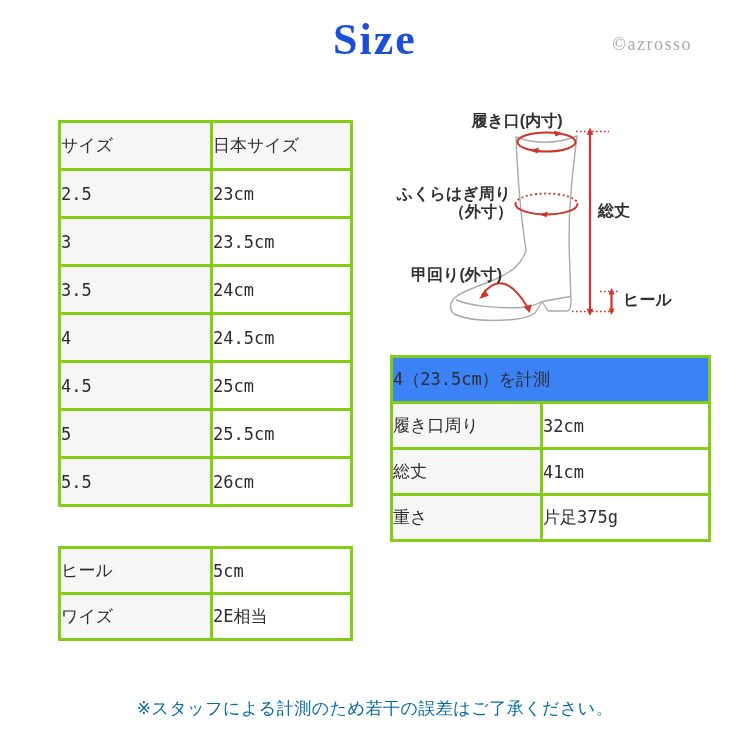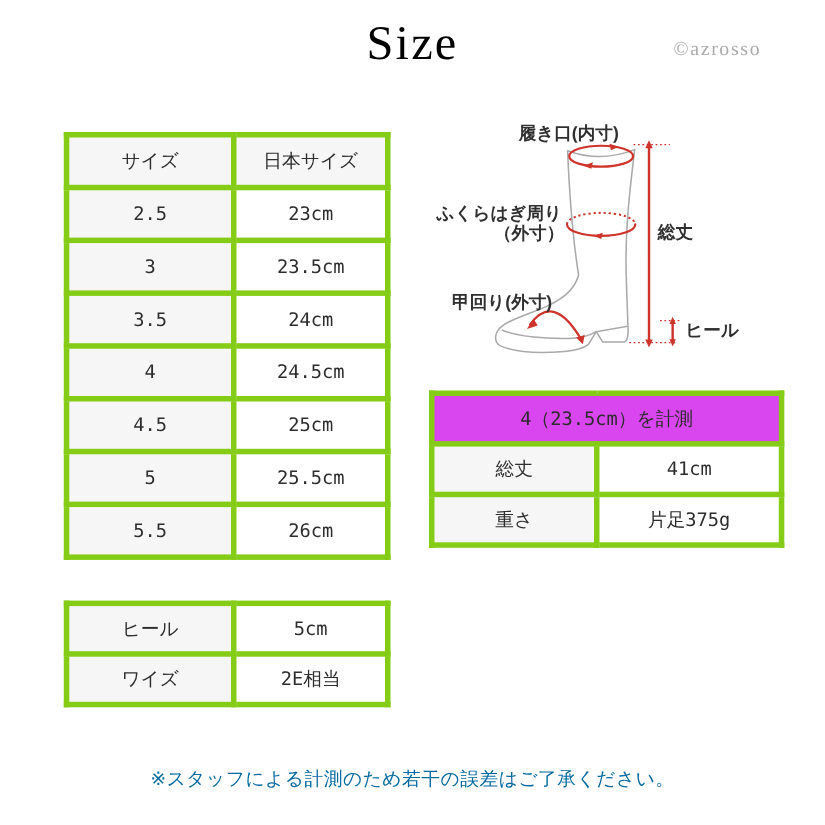--- a/index.html
+++ b/index.html
@@ -5,41 +5,41 @@
   :root { --red:#cf342b; --gray:#a9a9a9; }
   * { margin:0; padding:0; box-sizing:border-box; }
   html,body { background:#fff; }
   .page {
     position:relative; width:750px; height:750px; background:#fff; overflow:hidden;
     font-family:"Liberation Sans","DejaVu Sans",sans-serif; color:#2d2d2d;
   }
   .title {
     position:absolute; top:14px; left:0; width:100%; text-align:center;
     font-family:"Liberation Serif","DejaVu Serif",serif;
-    font-size:44px; font-weight:400; color:#000000; letter-spacing:2px;
+    font-size:44px; font-weight:700; color:#1d4ed8; letter-spacing:2px;
   }
   .credit {
     position:absolute; top:34px; right:58px;
     font-family:"Liberation Serif","DejaVu Serif",serif;
     font-size:18px; color:#aaaaaa; letter-spacing:1.5px;
   }
   table.tbl { position:absolute; border-collapse:collapse; table-layout:fixed; }
   .tbl th, .tbl td {
-    border:5px solid #84cc16; text-align:center; vertical-align:middle;
+    border:3px solid #84cc16; text-align:left; vertical-align:middle;
     font-size:17px; font-weight:400; color:#2d2d2d; background:#fff;
   }
   .tbl th, .tbl td.label-cell { background:#f6f6f6; }
   .num { font-family:"DejaVu Sans Mono","Liberation Mono","Liberation Sans",sans-serif; font-size:18px; }
   .size-table { left:58px; top:120px; width:292px; }
   .size-table th, .size-table td { height:48px; }
   .spec-table { left:58px; top:546px; width:292px; }
   .spec-table td { height:46px; }
   .measure-table { left:390px; top:355px; width:318px; }
   .measure-table td { height:46px; }
-  .measure-table td.mt-header { background:#d946ef; }
+  .measure-table td.mt-header { background:#3b82f6; }
   .measure-table tr.r4 td.label-cell { font-size:15px; }
   .diagram { position:absolute; left:395px; top:90px; width:340px; height:250px; }
   .dlabel {
     font-family:"Liberation Sans","DejaVu Sans",sans-serif;
     font-size:16px; font-weight:bold; fill:#2f2f2f;
   }
   .rline { stroke:var(--red); stroke-width:2; fill:none; stroke-linecap:round; }
   .rthick { stroke:var(--red); stroke-width:2.2; fill:none; }
   .rdash { stroke:var(--red); stroke-width:1.8; fill:none; stroke-dasharray:2 2.6; }
   .rdot { stroke:var(--red); stroke-width:1.3; fill:none; stroke-dasharray:1.6 2.4; }
@@ -119,20 +119,24 @@
   </table>
 
   <table class="tbl measure-table">
     <colgroup>
         <col style="width:150px">
         <col style="width:168px">
       </colgroup>
     <tbody>
       <tr>
         <td class="mt-header num" colspan="2">4（23.5cm）を計測</td>
+      </tr>
+      <tr>
+        <td class="label-cell">履き口周り</td>
+        <td class="num">32cm</td>
       </tr>
       <tr>
         <td class="label-cell">総丈</td>
         <td class="num">41cm</td>
       </tr>
       <tr>
         <td class="label-cell">重さ</td>
         <td class="num">片足375g</td>
       </tr>
     </tbody>

